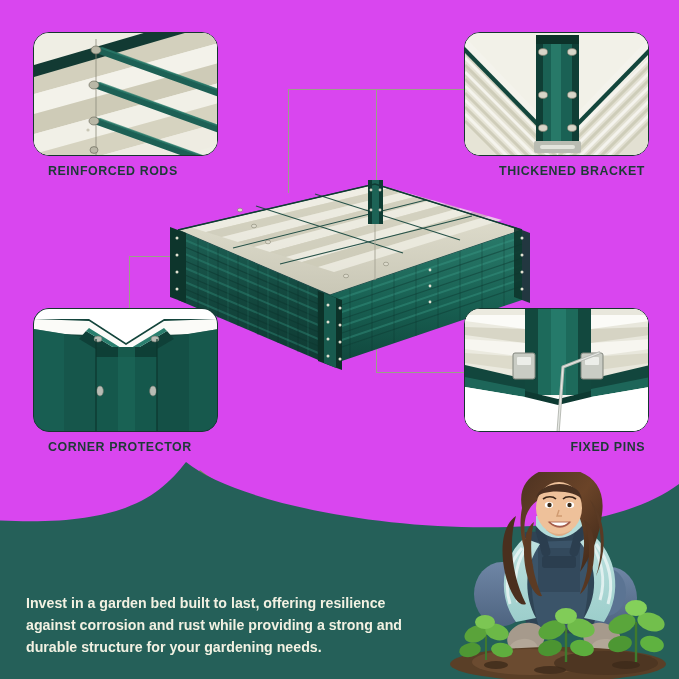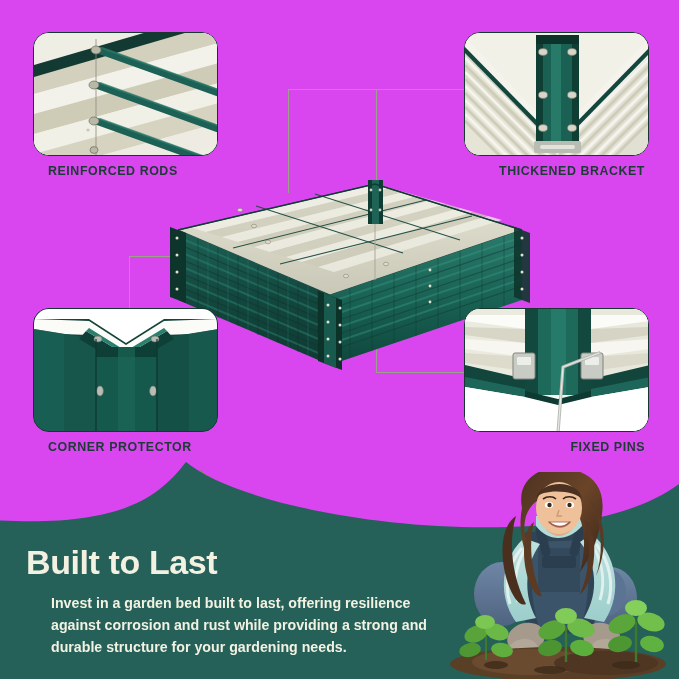--- a/index.html
+++ b/index.html
@@ -57,21 +57,20 @@
   }
   .ban-body{
     position:absolute;
     left:26px;top:592px;
     width:392px;
     font-size:14.2px;
     font-weight:bold;
     line-height:1.55;
     color:#f2f1e2;
     font-family:"Liberation Sans", sans-serif;
-    margin-left:25px;
   }
 
   
   #person{position:absolute;left:430px;top:472px;width:249px;height:207px;}
 </style>
 </head>
 <body>
 
 <div id="stage">
 
@@ -434,21 +433,20 @@
 
   <div id="banner">
     <svg width="679" height="679" viewBox="0 0 679 679">
 
       <path d="M-10 530 C 140 538, 170 508, 200 470 C 250 512, 420 546, 560 532 C 620 526, 660 510, 689 488 L689 689 L-10 689 Z" fill="#7e8a5d"></path>
 
       <path d="M-10 520 C 120 528, 158 498, 186 462 C 240 506, 414 538, 556 524 C 618 518, 662 500, 689 476 L689 689 L-10 689 Z" fill="#256059"></path>
     </svg>
   </div>
 
-  <div class="ban-title">Built to Last</div>
   <div class="ban-body">Invest in a garden bed built to last, offering resilience against corrosion and rust while providing a strong and durable structure for your gardening needs.</div>
 
   <div id="person">
     <svg viewBox="0 0 249 207" width="249" height="207">
       <defs>
         <linearGradient id="hairG" x1="0" y1="0" x2="1" y2="1">
           <stop offset="0%" stop-color="#4b3121"></stop>
           <stop offset="50%" stop-color="#6b4428"></stop>
           <stop offset="100%" stop-color="#3a2518"></stop>
         </linearGradient>

